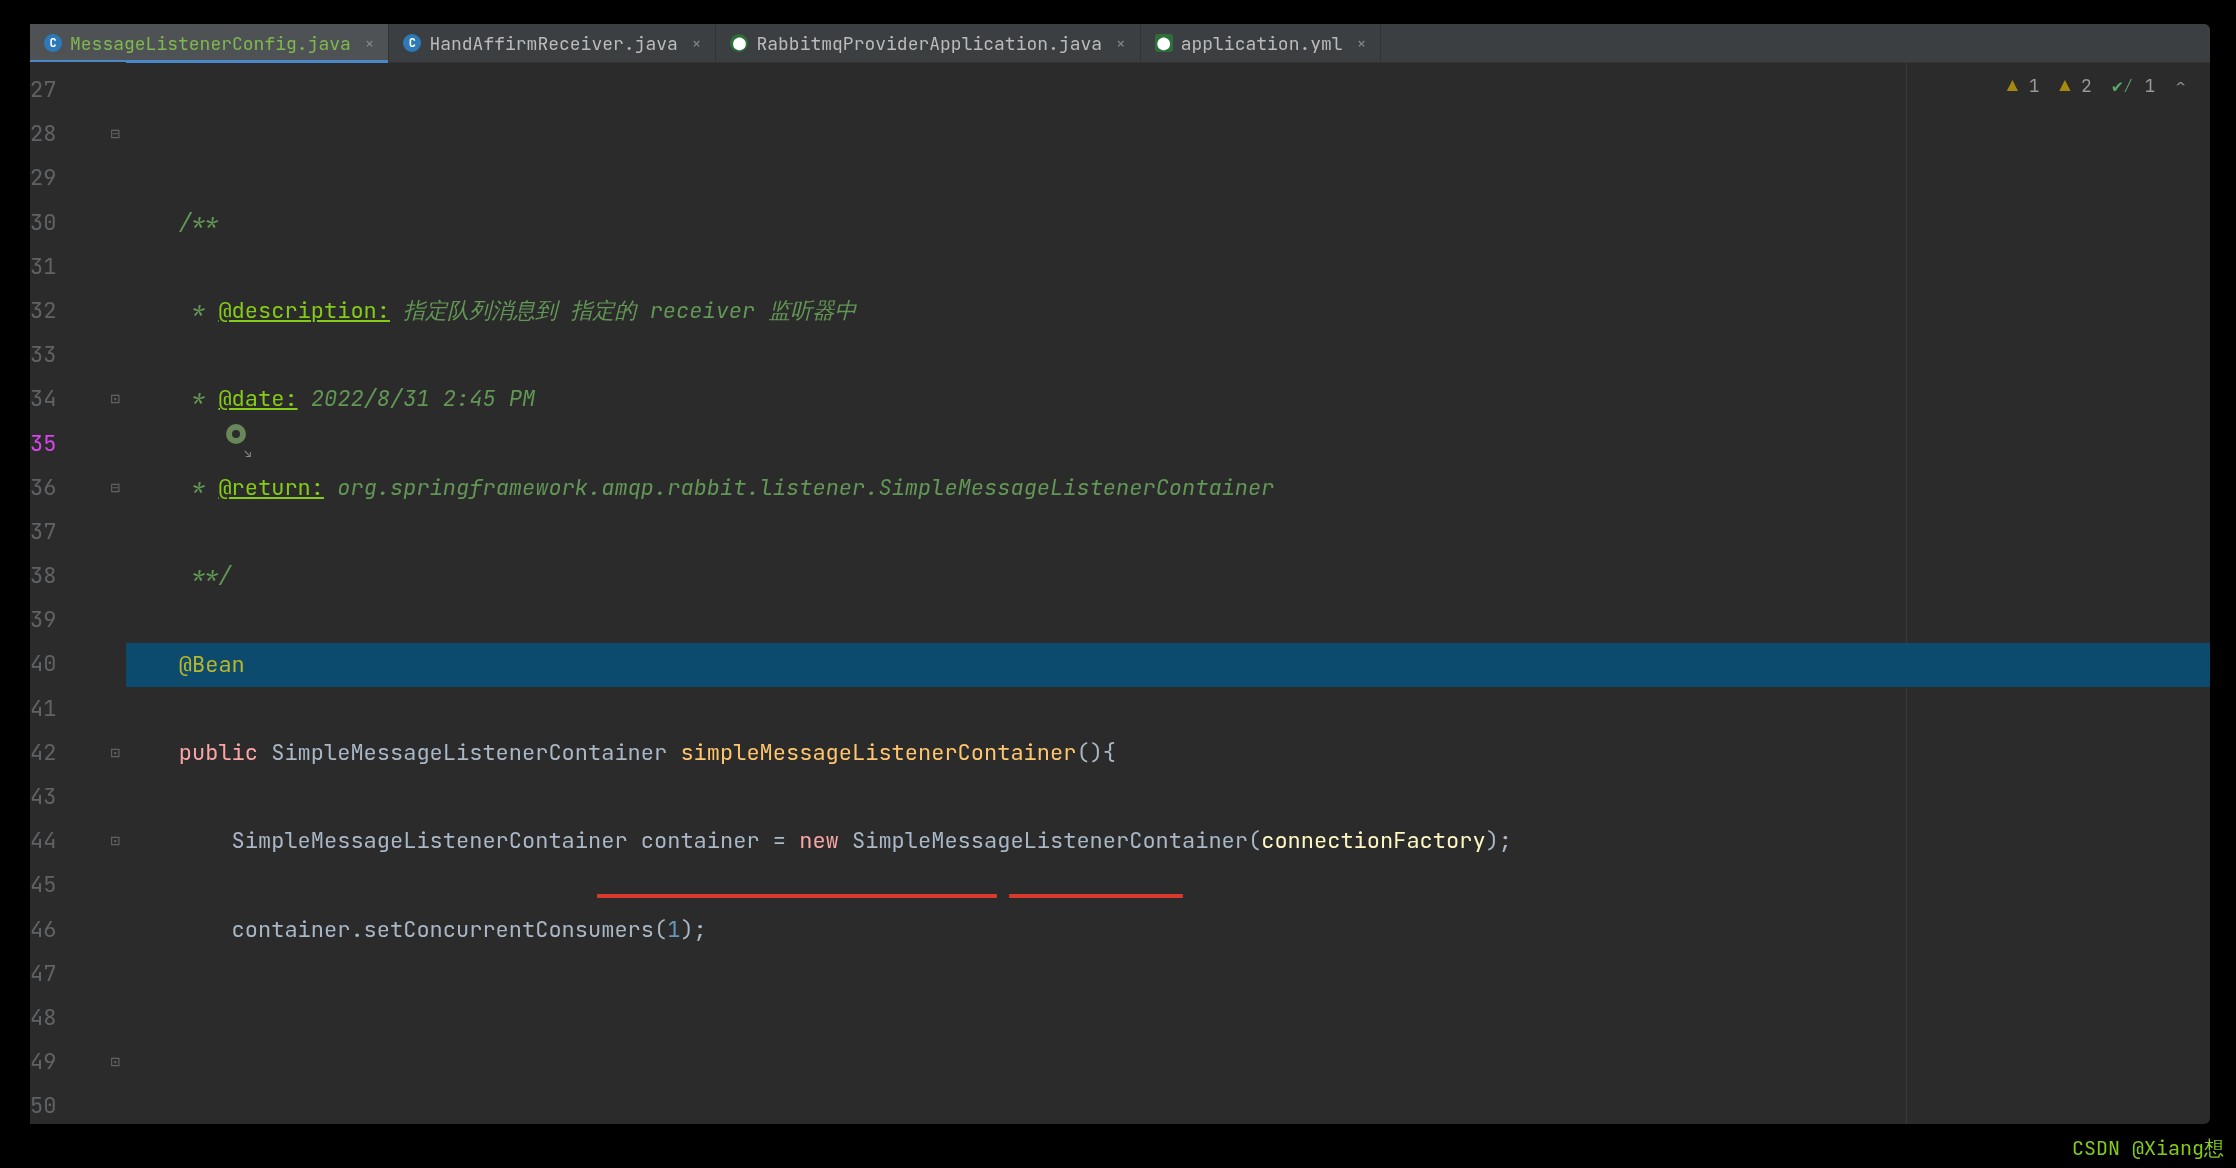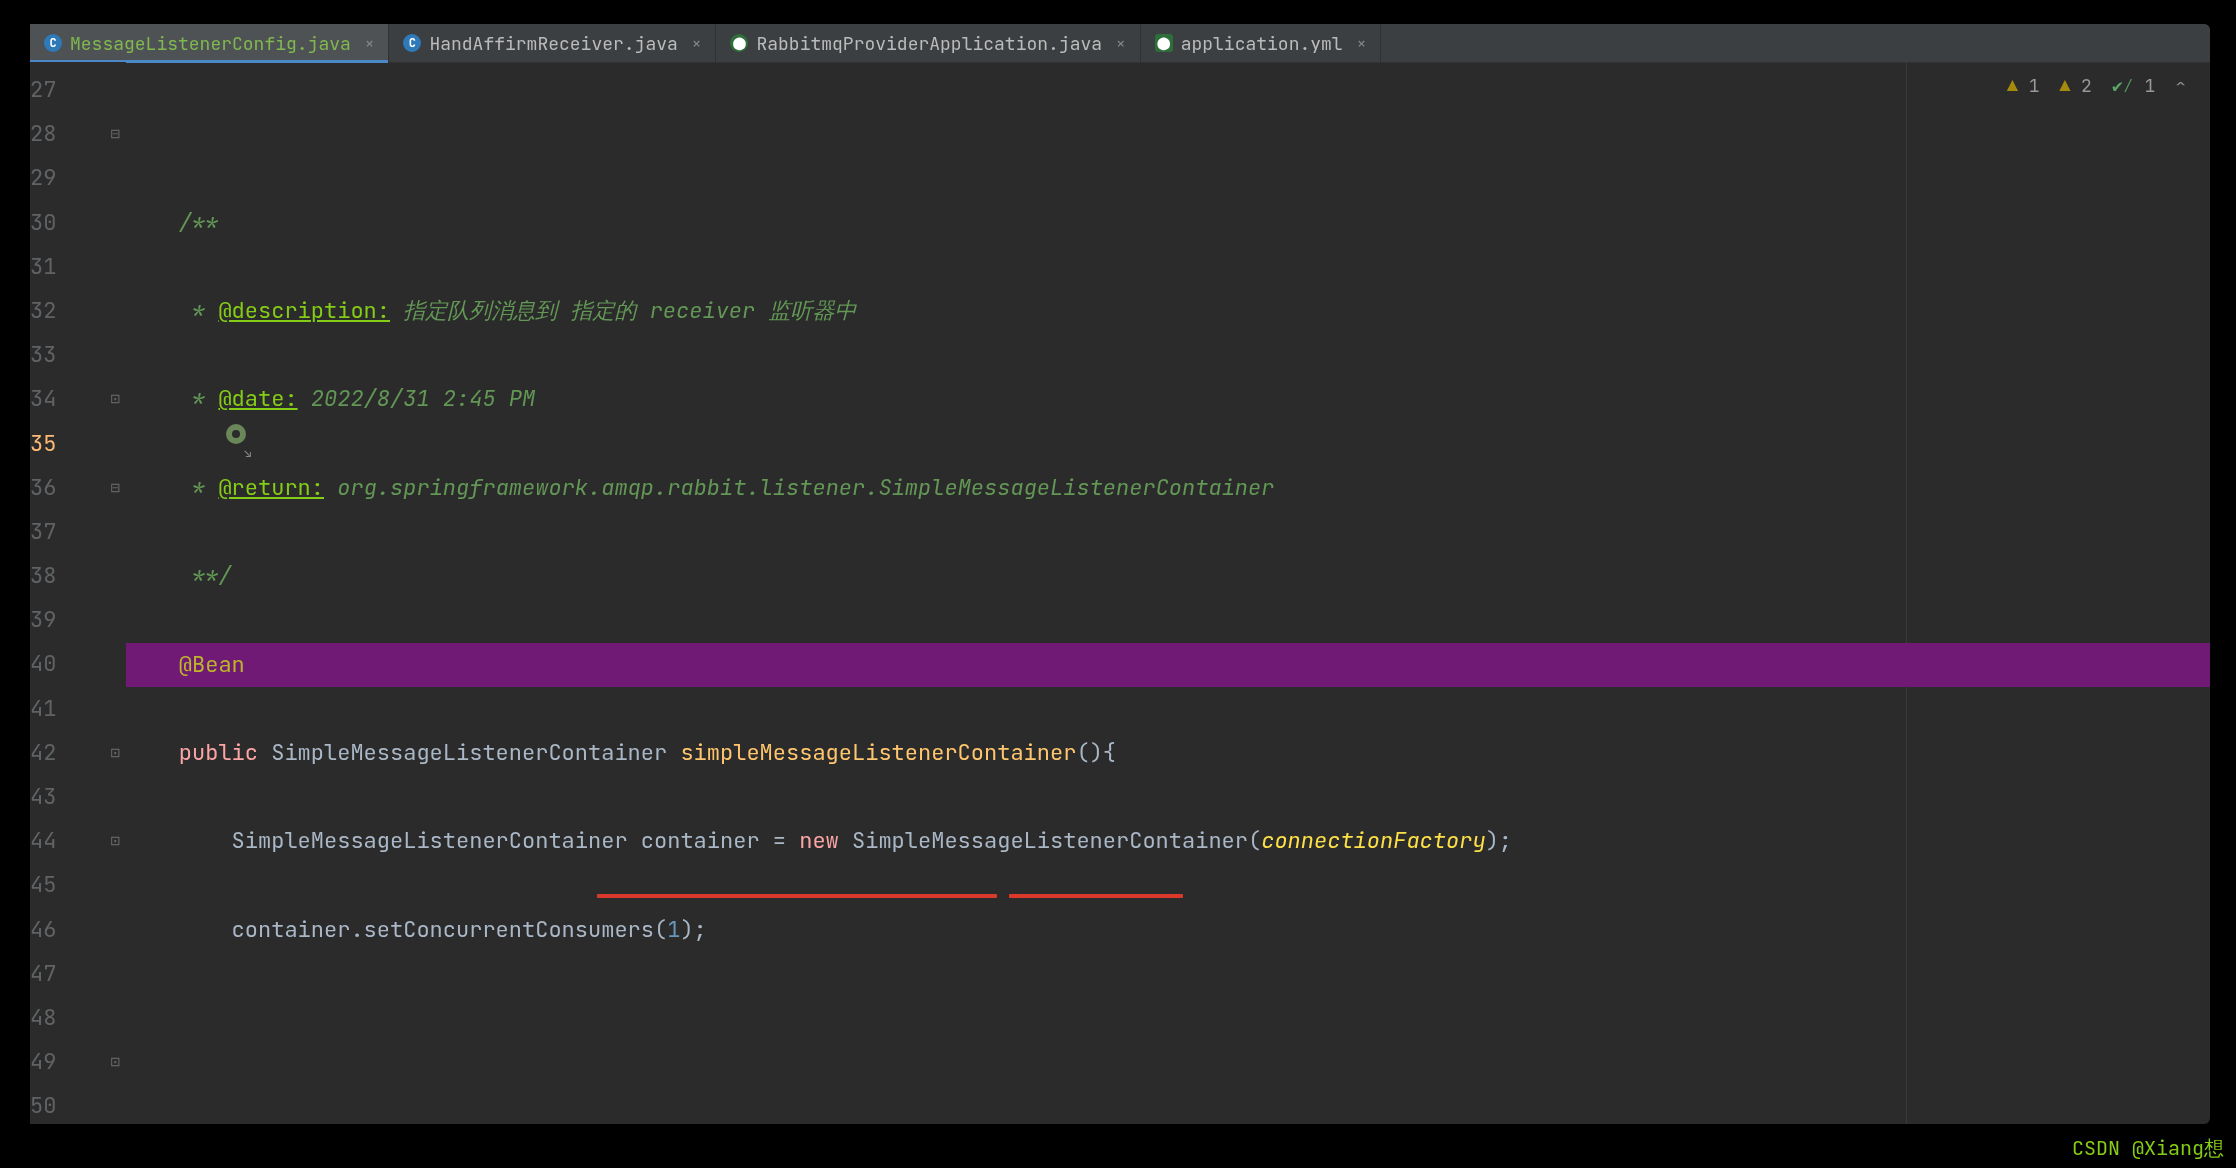--- a/index.html
+++ b/index.html
@@ -17,28 +17,28 @@
   .status .ico{display:inline-block}
   .tri-y{color:#a68a0d}
   .tri-y2{color:#a68a0d}
   .check{color:#59a869}
   .chev{color:#888}
   .editor{display:flex;position:absolute;top:38px;left:0;right:0;bottom:0}
   .gutter{width:96px;background:#2b2b2b;color:#606366;font-size:22px;text-align:left;padding-top:6px;line-height:44.2px;user-select:none}
   .gutter .ln{padding-right:32px;position:relative;height:44.2px;box-sizing:border-box}
   .code{flex:1;padding-top:6px;font-size:22px;line-height:44.2px;white-space:pre;color:#a9b7c6;position:relative}
   .cline{height:44.2px}
-  .cline.hl{background:#701a75}
+  .cline.hl{background:#0c4a6e}
   .doc-g{color:#629755;font-style:italic}
   .doc-tag{color:#84cc16;text-decoration:underline}
   .kw{color:#fca5a5}
   .ann{color:#bbb529}
   .mname{color:#ffc66d}
   .num{color:#6897bb}
-  .pf{color:#fde047;font-style:italic}
+  .pf{color:#fef9c3;}
   .red-under{position:absolute;height:4px;background:#d93a2b;border-radius:1px}
   .bean-ico{position:absolute;left:100px;width:20px;height:20px;border-radius:50%;background:#6a8759;display:flex;align-items:center;justify-content:center}
   .bean-ico::after{content:'';width:8px;height:8px;border-radius:50%;background:#2b2b2b}
   .arrow{position:absolute;left:118px;font-size:12px;color:#888}
   .margin-line{position:absolute;top:38px;bottom:0;left:1876px;width:1px;background:#3a3a3a}
   .watermark{position:absolute;right:12px;bottom:6px;color:#84cc16;font-size:20px}
   .fold-mark{position:absolute;right:6px;color:#606366;font-size:16px}
 </style>
 </head>
 <body>
@@ -81,21 +81,21 @@
   <div class="editor">
     <div class="gutter">
       <div class="ln">27</div>
       <div class="ln">28<span class="fold-mark">⊟</span></div>
       <div class="ln">29</div>
       <div class="ln">30</div>
       <div class="ln">31</div>
       <div class="ln">32</div>
       <div class="ln">33</div>
       <div class="ln">34<span class="fold-mark">⊡</span></div>
-      <div class="ln" style="color:#fdba74">35</div>
+      <div class="ln" style="color:#d946ef">35</div>
       <div class="ln">36<span class="fold-mark">⊟</span></div>
       <div class="ln">37</div>
       <div class="ln">38</div>
       <div class="ln">39</div>
       <div class="ln">40</div>
       <div class="ln">41</div>
       <div class="ln">42<span class="fold-mark">⊡</span></div>
       <div class="ln">43</div>
       <div class="ln">44<span class="fold-mark">⊡</span></div>
       <div class="ln">45</div>

